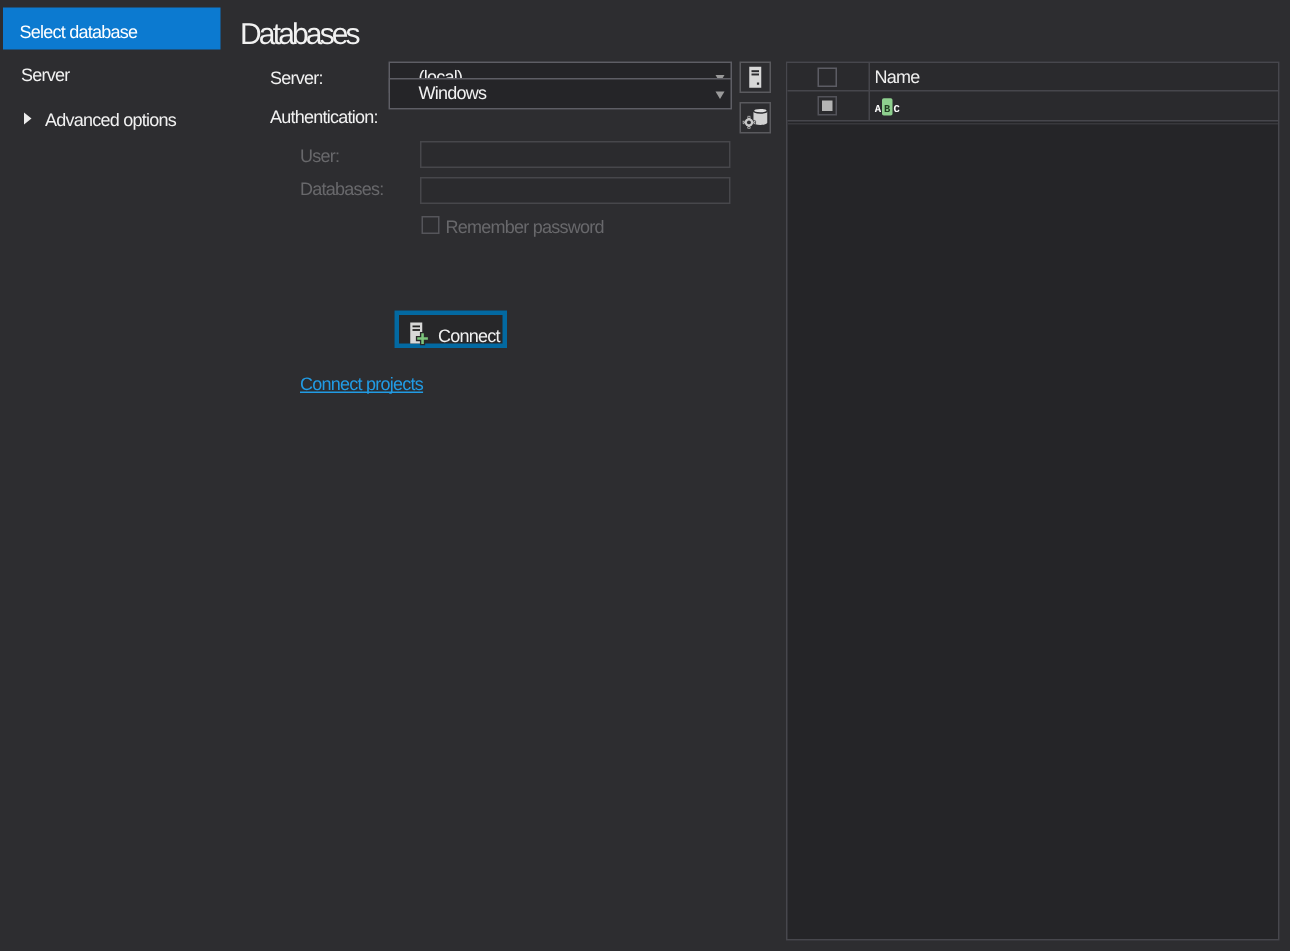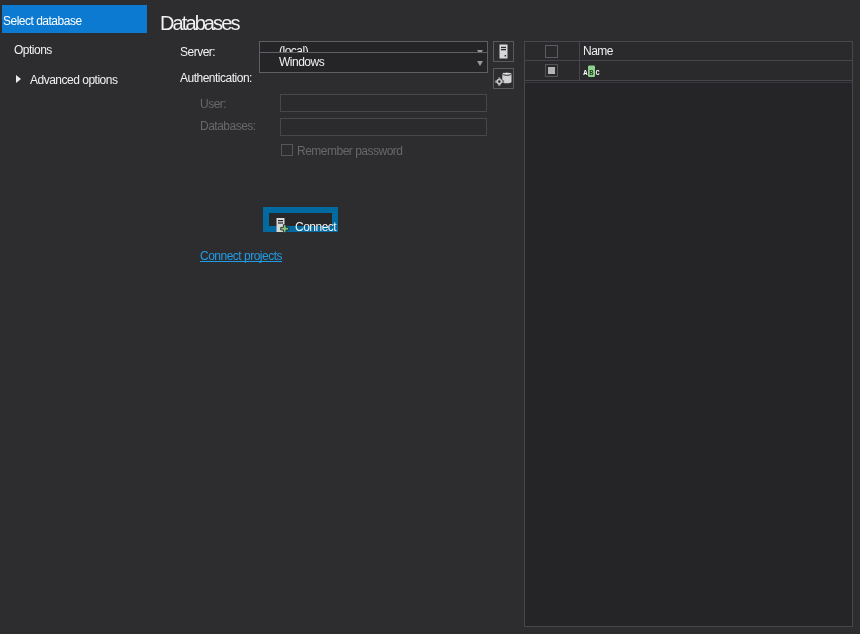--- a/index.html
+++ b/index.html
@@ -12,21 +12,21 @@
     color:#f1f1f1;
     position:relative;
   }
   .abs { position:absolute; }
 
   .tab {
     left:2px; top:5px; width:145px; height:28px;
     background:#0c7ad0;
     color:#fff;
     line-height:33px;
-    padding-left:1px;
+    padding-left:11px;
   }
   .opt { left:14px; top:43px; }
   .advtri {
     left:16px; top:75px;
     width:0; height:0;
     border-left:5px solid #ececec;
     border-top:4.5px solid transparent;
     border-bottom:4.5px solid transparent;
   }
   .adv { left:30px; top:73px; }
@@ -63,21 +63,21 @@
   }
   .cb {
     width:12px; height:12px;
     background:#2d2d30;
     border:1px solid #55555a;
   }
 
   .btn {
     left:263px; top:207px; width:75px; height:25px;
     background:#272729;
-    border:6px solid #0369a1;
+    border:3px solid #0369a1;
   }
   .link {
     left:200px; top:249px;
     color:#219be4;
     text-decoration:underline;
     text-decoration-skip-ink:none;
   }
 
   .panel {
     left:524px; top:41px; width:329px; height:586px;
@@ -86,21 +86,21 @@
   }
   .rows {
     left:525px; top:42px; width:327px; height:38px;
     background:#2a2a2d;
   }
   .pline { background:#46464c; }
 </style>
 </head>
 <body>
   <div class="abs tab">Select database</div>
-  <div class="abs opt">Options</div>
+  <div class="abs opt">Server</div>
   <div class="abs advtri"></div>
   <div class="abs adv">Advanced options</div>
 
   <div class="abs h1">Databases</div>
 
   <div class="abs lbl" style="left:180px; top:45px;">Server:</div>
   <div class="abs combo" style="left:259px; top:41px;">(local)<span class="arr"></span></div>
   <div class="abs sqbtn" style="left:493px; top:41px;">
     <svg width="19" height="19" viewBox="0 0 19 19">
       <rect x="5.5" y="2.5" width="8" height="14" fill="#d8d8d8"></rect>

